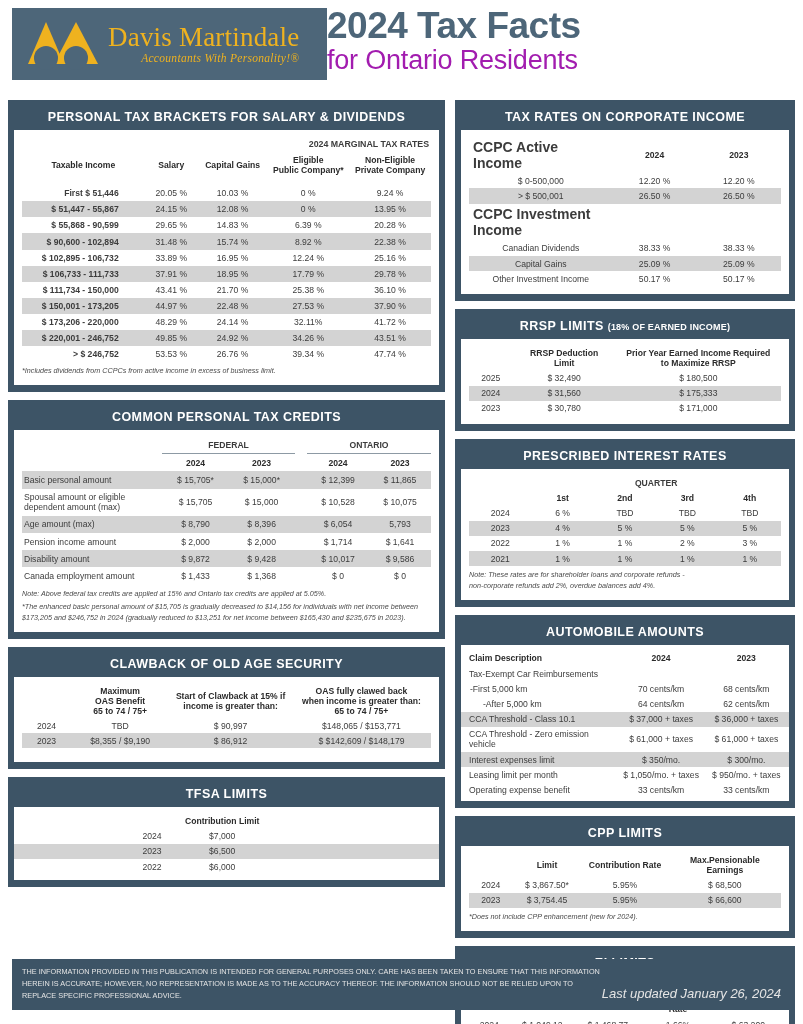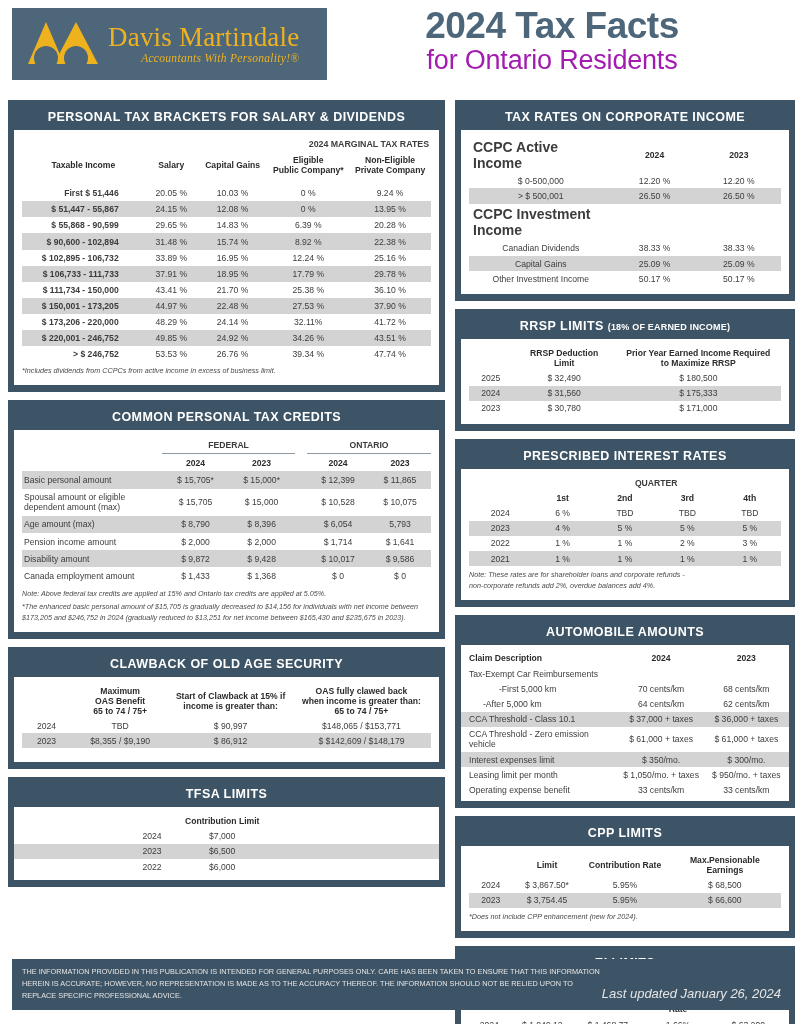--- a/index.html
+++ b/index.html
@@ -23,21 +23,21 @@
   .logo-mark svg { display:block; }
   .logo-words { margin-left: 6px; line-height: 1; }
   .logo-name {
     font-family: "Liberation Serif", serif; font-size: 27px; color: #efb21f;
     letter-spacing: .2px;
   }
   .logo-tag {
     font-family: "Liberation Serif", serif; font-style: italic; font-size: 11.5px;
     color: #efb21f; text-align: right; margin-top: 2px; letter-spacing: .3px;
   }
-  .title-block { flex: 1; text-align: center; padding-right: 26px; padding-top: 6px; }
+  .title-block { flex: 1; padding-right: 26px; padding-top: 6px; }
   .title-main {
     font-size: 37px; font-weight: bold; color: #4d6679; letter-spacing: -0.5px; line-height: 1.08;
   }
   .title-sub {
     font-size: 27px; font-weight: normal; color: #a21caf; letter-spacing: -0.2px; line-height: 1.1;
   }
 
   
   .cols { display: flex; gap: 10px; padding: 0 8px; align-items: flex-start; }
   .col-left { width: 437px; }
@@ -536,21 +536,21 @@
               <th class="c" style="width:26%">2023</th>
             </tr>
             <tr>
               <td class="l" style="padding-left:8px">Tax-Exempt Car Reimbursements</td>
               <td></td>
                   <td></td>
             </tr>
             </tbody>
               <tbody>
                 <tr>
-                  <td class="l" style="padding-left: 38px;">-First 5,000 km</td>
+                  <td class="l" style="padding-left: 9px;">-First 5,000 km</td>
                   <td class="c">70 cents/km</td>
                   <td class="c">68 cents/km</td>
                 </tr>
                 <tr>
                   <td class="l" style="padding-left: 22px;">-After 5,000 km</td>
                   <td class="c">64 cents/km</td>
                   <td class="c">62 cents/km</td>
                 </tr>
                 <tr class="shade">
                   <td class="l" style="padding-left: 8px;">CCA Threshold - Class 10.1</td>

